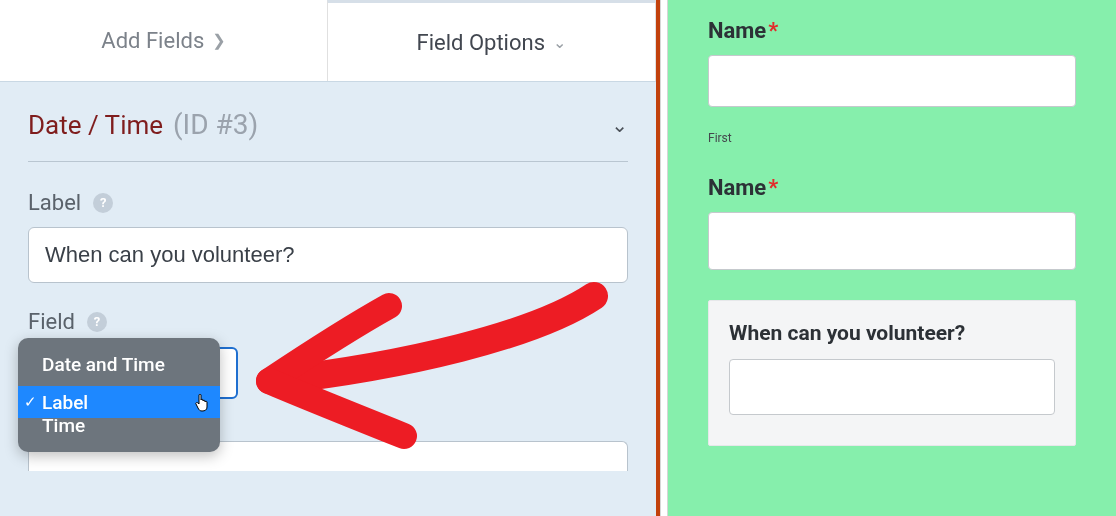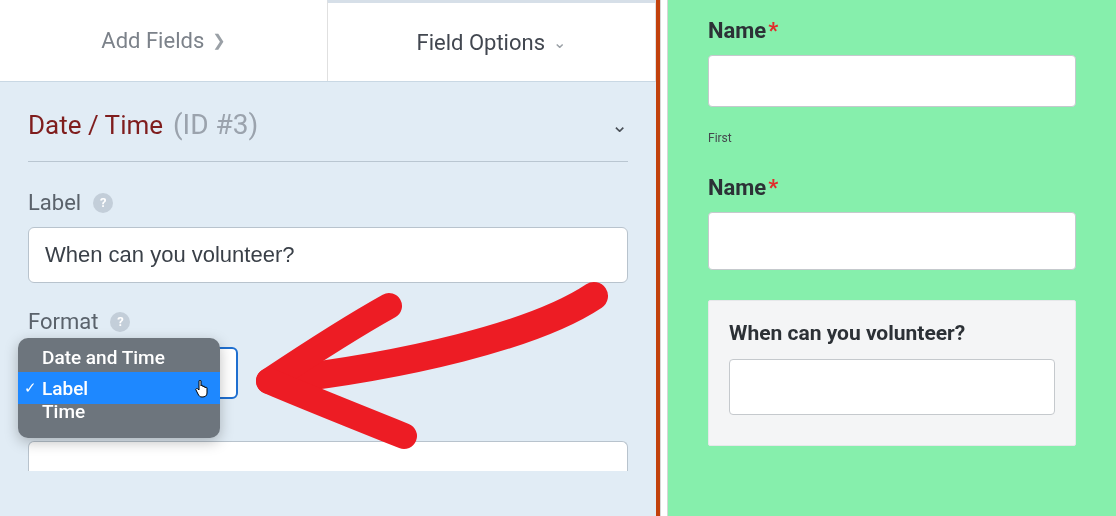--- a/index.html
+++ b/index.html
@@ -149,21 +149,21 @@
       display: flex;
       align-items: center;
       height: 32px;
       padding: 0 8px 0 24px;
       color: #fff;
       font-size: 19px;
       font-weight: 500;
       cursor: pointer;
       position: relative;
     }
-    .dropdown-item.first { padding-top: 4px; height: 34px; }
+    .dropdown-item.first { padding-top: 4px; height: 48px; }
     .dropdown-item.selected {
       background: #1e88ff;
     }
     .dropdown-check {
       position: absolute;
       left: 6px;
       color: #fff;
       font-size: 15px;
     }
     .cursor-hand {
@@ -269,21 +269,21 @@
       <div class="form-group">
         <div class="form-label">
           <span>Label</span>
           <span class="help-icon">?</span>
         </div>
         <input class="text-input" value="When can you volunteer?" style="">
       </div>
 
       <div class="form-group">
         <div class="form-label">
-          <span>Format</span>
+          <span>Field</span>
           <span class="help-icon">?</span>
         </div>
         <div class="partial-input"></div>
       </div>
 
       <div class="form-group" style="margin-top:70px;">
         <div class="form-label">
           <span>Description</span>
           <span class="help-icon">?</span>
         </div>

